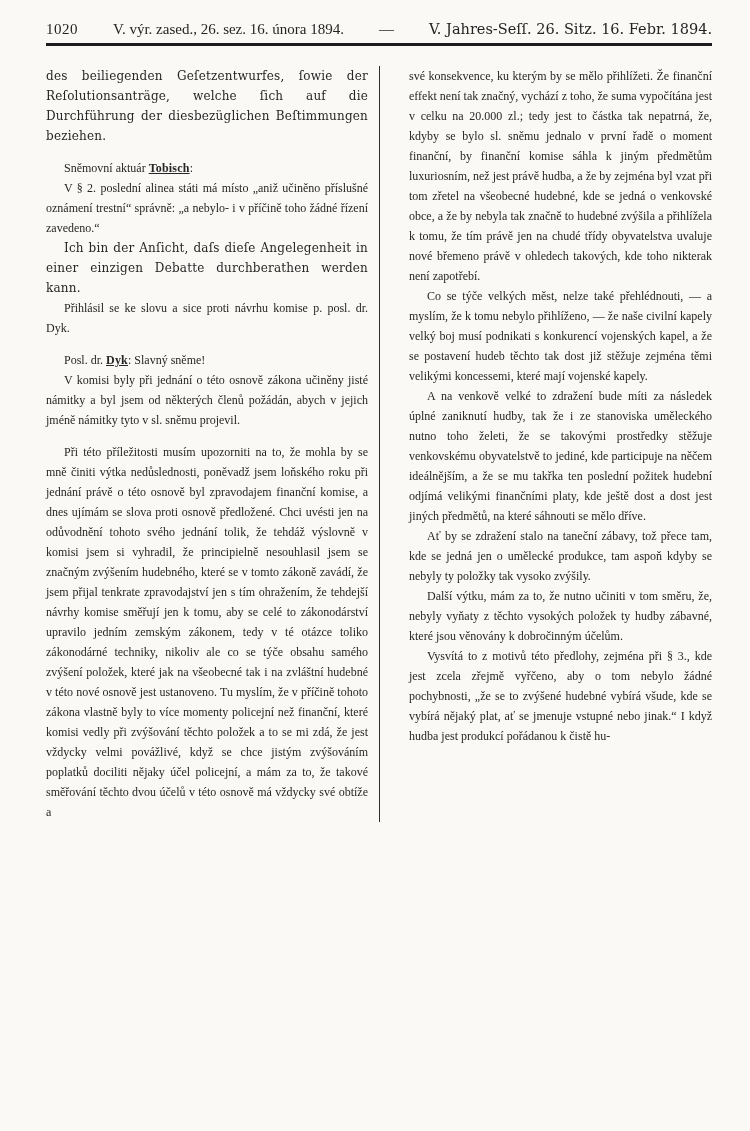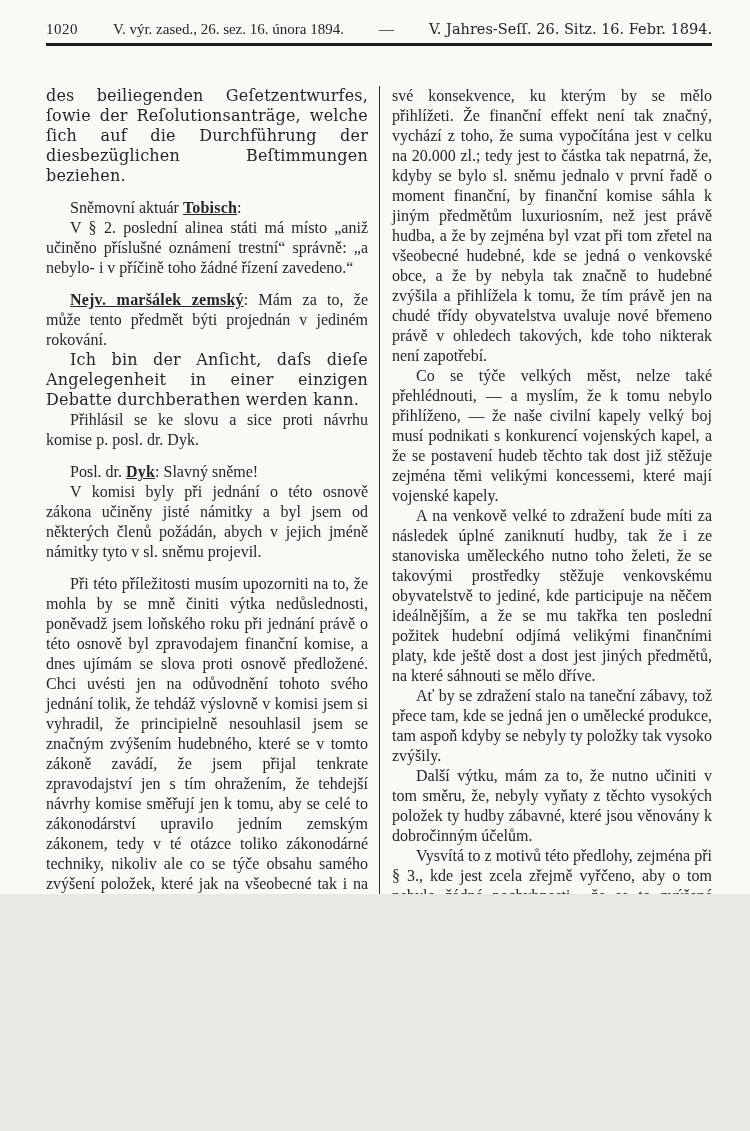--- a/index.html
+++ b/index.html
@@ -1,19 +1,19 @@
 <!DOCTYPE html>
 <html><head>
 <meta charset="utf-8">
 <style>
   html, body { margin: 0; padding: 0; background: #e9e7e2; }
   .page {
     position: relative;
     width: 750px;
-    height: 894px;
+    height: 1131px;
     margin: 0 auto;
     background: #faf9f5;
     box-sizing: border-box;
     padding: 21px 38px 0 46px;
     font-family: "Liberation Serif", serif;
     color: #262626;
     overflow: hidden;
   }
   .page-header {
     display: flex;
@@ -25,28 +25,28 @@
   }
   .hdr-num { letter-spacing: 0.5px; }
   .hdr-de { font-family: "DejaVu Serif", serif; font-size: 14.5px; }
   .header-rule {
     height: 3px;
     background: #1c1c1c;
     margin-top: 5px;
   }
   .columns {
     display: flex;
-    margin-top: 40px;
-    font-size: 16px;
+    margin-top: 20px;
+    font-size: 12px;
     line-height: 20px;
     text-align: justify;
   }
   .col { width: 50%; box-sizing: border-box; }
   .col-left  { padding-right: 11px; }
-  .col-right { padding-left: 12px; border-left: 1.5px solid #2e2e2e; }
+  .col-right { padding-left: 29px; border-left: 1.5px solid #2e2e2e; }
   p { margin: 0; }
   p.indent { text-indent: 1.5em; }
   p.gap { margin-top: 12px; }
   .bold { font-weight: bold; letter-spacing: 0.2px; text-decoration: underline; }
   .fraktur { font-family: "DejaVu Serif", serif; letter-spacing: 0.2px; }
 </style>
 </head>
 <body>
 
 <div class="page">
@@ -59,21 +59,20 @@
     </div>
 
   <div class="header-rule"></div>
 
   <div class="columns">
 
     <div class="col col-left">
       <p class="fraktur">des beiliegenden Geſetzentwurfes, ſowie der Reſolutionsanträge, welche ſich auf die Durchführung der diesbezüglichen Beſtimmungen beziehen.</p>
       <p class="indent gap"><span>Sněmovní aktuár </span><span class="bold">Tobisch</span><span>:</span></p>
       <p class="indent">V § 2. poslední alinea státi má místo „aniž učiněno příslušné oznámení trestní“ správně: „a nebylo- i v příčině toho žádné řízení zavedeno.“</p>
-      <p class="indent gap"><span class="bold">Nejv. maršálek zemský</span><span>: Mám za to, že může tento předmět býti projednán v jediném rokování.</span></p>
       <p class="fraktur indent">Ich bin der Anſicht, daſs dieſe Angelegenheit in einer einzigen Debatte durchberathen werden kann.</p>
       <p class="indent">Přihlásil se ke slovu a sice proti návrhu komise p. posl. dr. Dyk.</p>
       <p class="indent gap"><span>Posl. dr. </span><span class="bold">Dyk</span><span>: Slavný sněme!</span></p>
       <p class="indent">V komisi byly při jednání o této osnově zákona učiněny jisté námitky a byl jsem od některých členů požádán, abych v jejich jméně námitky tyto v sl. sněmu projevil.</p>
       <p class="indent gap">Při této příležitosti musím upozorniti na to, že mohla by se mně činiti výtka nedůslednosti, poněvadž jsem loňského roku při jednání právě o této osnově byl zpravodajem finanční komise, a dnes ujímám se slova proti osnově předložené. Chci uvésti jen na odůvodnění tohoto svého jednání tolik, že tehdáž výslovně v komisi jsem si vyhradil, že principielně nesouhlasil jsem se značným zvýšením hudebného, které se v tomto zákoně zavádí, že jsem přijal tenkrate zpravodajství jen s tím ohražením, že tehdejší návrhy komise směřují jen k tomu, aby se celé to zákonodárství upravilo jedním zemským zákonem, tedy v té otázce toliko zákonodárné techniky, nikoliv ale co se týče obsahu samého zvýšení položek, které jak na všeobecné tak i na zvláštní hudebné v této nové osnově jest ustanoveno. Tu myslím, že v příčině tohoto zákona vlastně byly to více momenty policejní než finanční, které komisi vedly při zvýšování těchto položek a to se mi zdá, že jest vždycky velmi povážlivé, když se chce jistým zvýšováním poplatků dociliti nějaky účel policejní, a mám za to, že takové směřování těchto dvou účelů v této osnově má vždycky své obtíže a</p>
     </div>
 
     <div class="col col-right">
       <p>své konsekvence, ku kterým by se mělo přihlížeti. Že finanční effekt není tak značný, vychází z toho, že suma vypočítána jest v celku na 20.000 zl.; tedy jest to částka tak nepatrná, že, kdyby se bylo sl. sněmu jednalo v první řadě o moment finanční, by finanční komise sáhla k jiným předmětům luxuriosním, než jest právě hudba, a že by zejména byl vzat při tom zřetel na všeobecné hudebné, kde se jedná o venkovské obce, a že by nebyla tak značně to hudebné zvýšila a přihlížela k tomu, že tím právě jen na chudé třídy obyvatelstva uvaluje nové břemeno právě v ohledech takových, kde toho nikterak není zapotřebí.</p>
       <p class="indent">Co se týče velkých měst, nelze také přehlédnouti, — a myslím, že k tomu nebylo přihlíženo, — že naše civilní kapely velký boj musí podnikati s konkurencí vojenských kapel, a že se postavení hudeb těchto tak dost již stěžuje zejména těmi velikými koncessemi, které mají vojenské kapely.</p>

